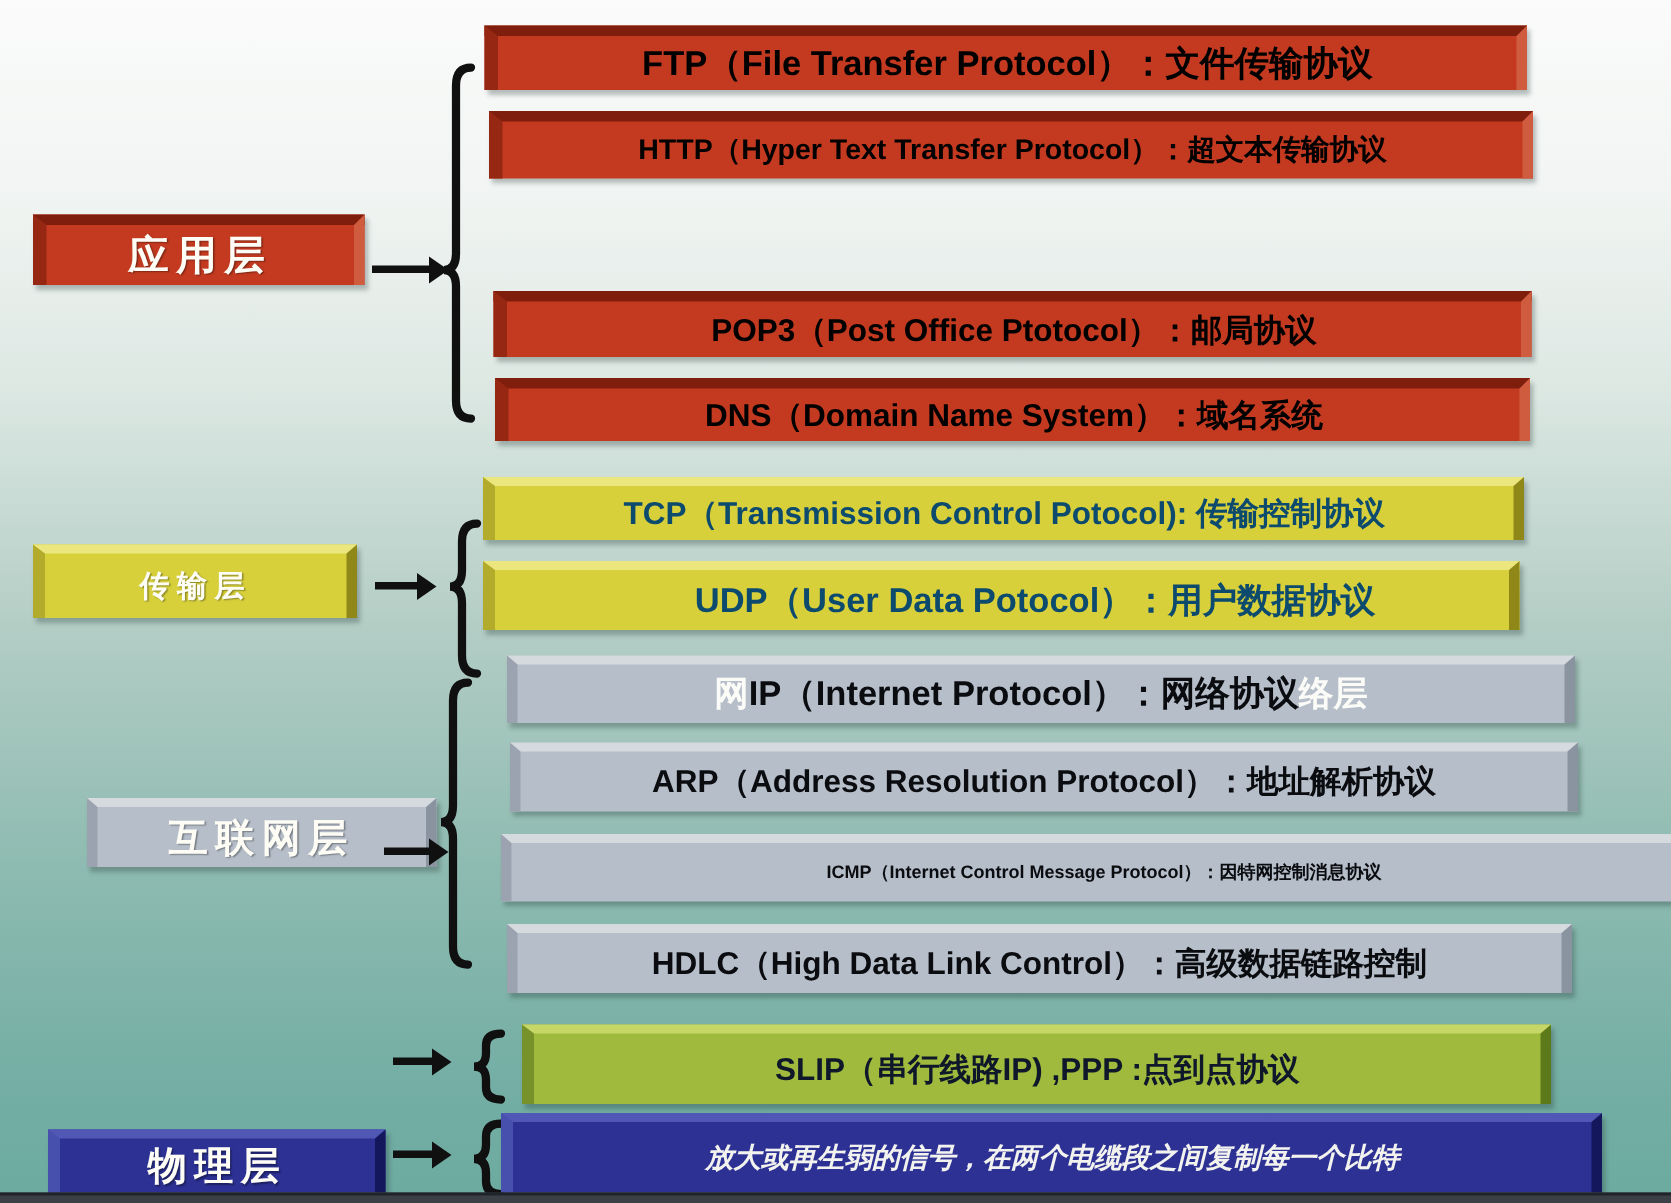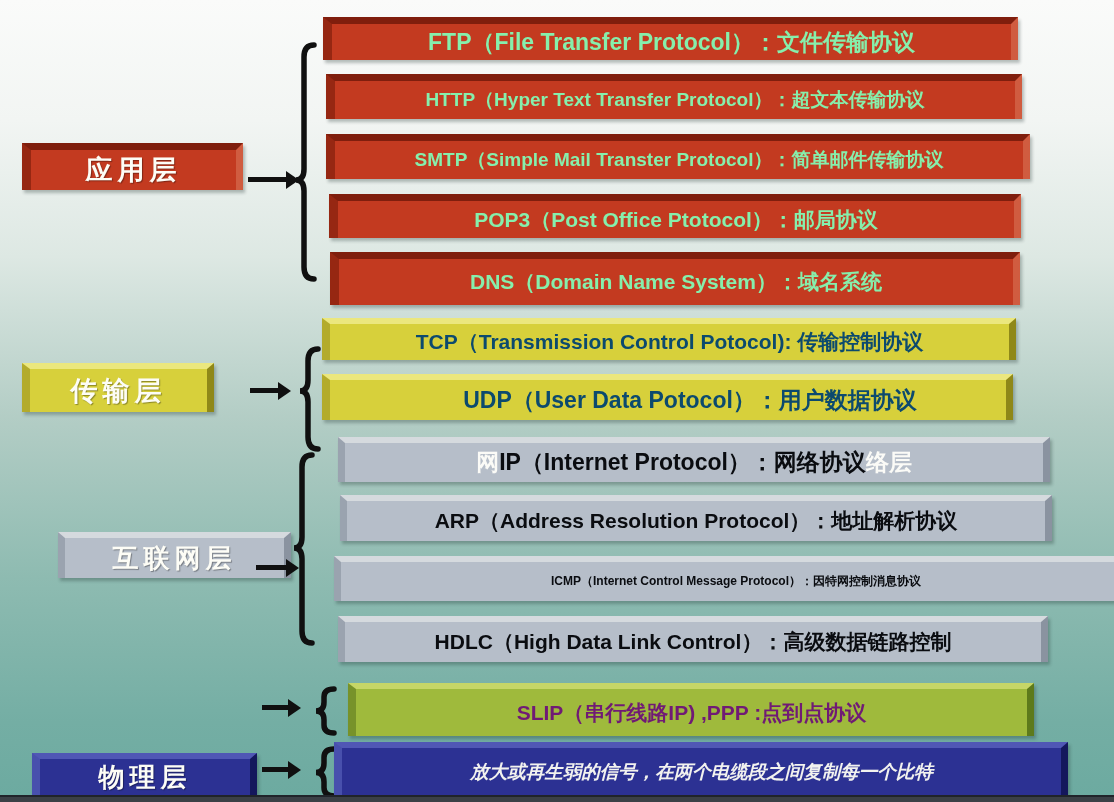--- a/index.html
+++ b/index.html
@@ -5,44 +5,44 @@
   html,body{margin:0;padding:0;background:#333;}
   #stage{
     position:relative;width:1114px;height:802px;overflow:hidden;
     font-family:"Liberation Sans","DejaVu Sans",sans-serif;
     background:linear-gradient(180deg,#fafbfa 0%,#f2f5f3 15%,#dde8e3 32%,#b3cdc5 52%,#8ebbb1 72%,#74aea4 90%,#6caaa0 100%);
   }
   .box{
     position:absolute;box-sizing:border-box;display:flex;align-items:center;justify-content:center;
     font-weight:bold;white-space:nowrap;box-shadow:2px 3px 3px rgba(30,50,45,.30);
   }
-  .red   {background:#c33a20;border-top:7px solid #7f1e0d;border-left:9px solid #962712;border-right:7px solid #d05c40;color:#86efac;}
+  .red   {background:#c33a20;border-top:7px solid #7f1e0d;border-left:9px solid #962712;border-right:7px solid #d05c40;color:#000000;}
   .yellow{background:#d7d03b;border-top:6px solid #ebe77e;border-left:8px solid #b3ab2b;border-right:7px solid #8f8818;color:#0c4a6e;}
   .gray  {background:#b6bec9;border-top:6px solid #d5dade;border-left:7px solid #9aa3af;border-right:7px solid #8a93a0;color:#0a0c10;}
-  .green {background:#9fba3c;border-top:6px solid #c6d667;border-left:8px solid #77922a;border-right:7px solid #5d7a1b;color:#701a75;}
+  .green {background:#9fba3c;border-top:6px solid #c6d667;border-left:8px solid #77922a;border-right:7px solid #5d7a1b;color:#0f172a;}
   .navy  {background:#2c3193;border-top:6px solid #5057b5;border-left:8px solid #4850ad;border-right:7px solid #14175c;color:#f2f2ef;}
   .lbl   {color:#fdfdf6 !important;letter-spacing:5px;text-shadow:1px 1px 1px rgba(0,0,0,.35);}
   .wtext {color:#fbfbf7;}
   .arrow{position:absolute;height:5px;background:#101010;}
   .arrow::after{
     content:"";position:absolute;right:-13px;top:-6.5px;width:0;height:0;
     border-left:13px solid #101010;border-top:9px solid transparent;border-bottom:9px solid transparent;
   }
   .brace{position:absolute;}
   .bottom-strip{position:absolute;left:0;top:795px;width:1114px;height:7px;background:#3b4046;border-top:2px solid #20242a;}
 </style>
 </head>
 <body>
 
 <div id="stage">
 
   <div class="box red lbl" style="left:22px;top:143px;width:221px;height:47px;font-size:27px;">
     <span>应用层</span>
     </div>
-  <div class="box yellow lbl" style="left:22px;top:363px;width:192px;height:49px;font-size:27px;">
+  <div class="box yellow lbl" style="left:22px;top:363px;width:216px;height:49px;font-size:20px;">
     <span>传输层</span>
     </div>
   <div class="box gray lbl" style="left:20px;top:532px;width:233px;height:46px;font-size:26px;margin-left:38px;">
     <span>互联网层</span>
     </div>
   <div class="box navy lbl" style="left:32px;top:753px;width:225px;height:42px;font-size:26px;">
     <span>物理层</span>
     </div>
 
   <div class="arrow" style="left:248px;top:177px;width:38px;"></div>
@@ -70,31 +70,26 @@
   <div class="box red" style="left:323px;top:17px;width:695px;height:43px;font-size:23px;">
     <span class="wtext"></span>
       <span>FTP（File Transfer Protocol）：文件传输协议</span>
       <span class="wtext"></span>
   </div>
   <div class="box red" style="left:326px;top:74px;width:696px;height:45px;font-size:19px;">
     <span class="wtext"></span>
       <span>HTTP（Hyper Text Transfer Protocol）：超文本传输协议</span>
       <span class="wtext"></span>
   </div>
-  <div class="box red" style="left:326px;top:134px;width:704px;height:45px;font-size:19px;">
-    <span class="wtext"></span>
-      <span>SMTP（Simple Mail Transter Protocol）：简单邮件传输协议</span>
-      <span class="wtext"></span>
-  </div>
   <div class="box red" style="left:329px;top:194px;width:692px;height:44px;font-size:21px;">
     <span class="wtext"></span>
       <span>POP3（Post Office Ptotocol）：邮局协议</span>
       <span class="wtext"></span>
   </div>
-  <div class="box red" style="left:330px;top:252px;width:690px;height:53px;font-size:21px;">
+  <div class="box red" style="left:330px;top:252px;width:690px;height:42px;font-size:21px;">
     <span class="wtext"></span>
       <span>DNS（Domain Name System）：域名系统</span>
       <span class="wtext"></span>
   </div>
   <div class="box yellow" style="left:322px;top:318px;width:694px;height:42px;font-size:21px;">
     <span class="wtext"></span>
       <span>TCP（Transmission Control Potocol): 传输控制协议</span>
       <span class="wtext"></span>
   </div>
   <div class="box yellow" style="left:322px;top:374px;width:691px;height:46px;font-size:23px;padding-left:44px;">

